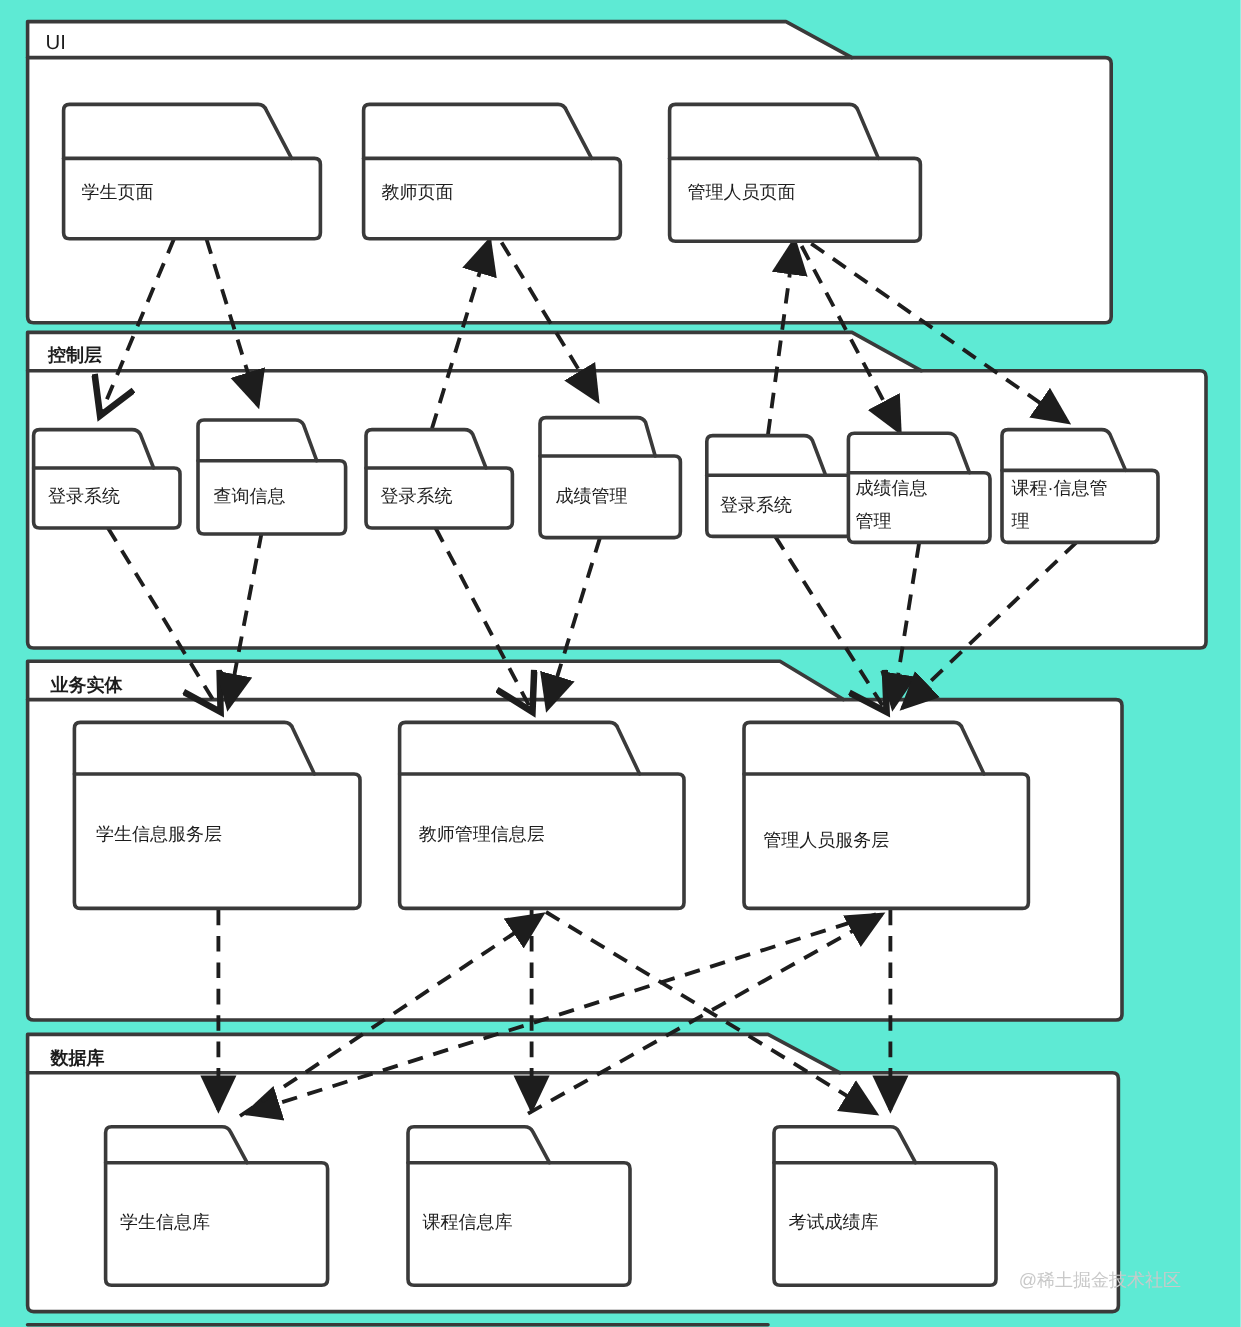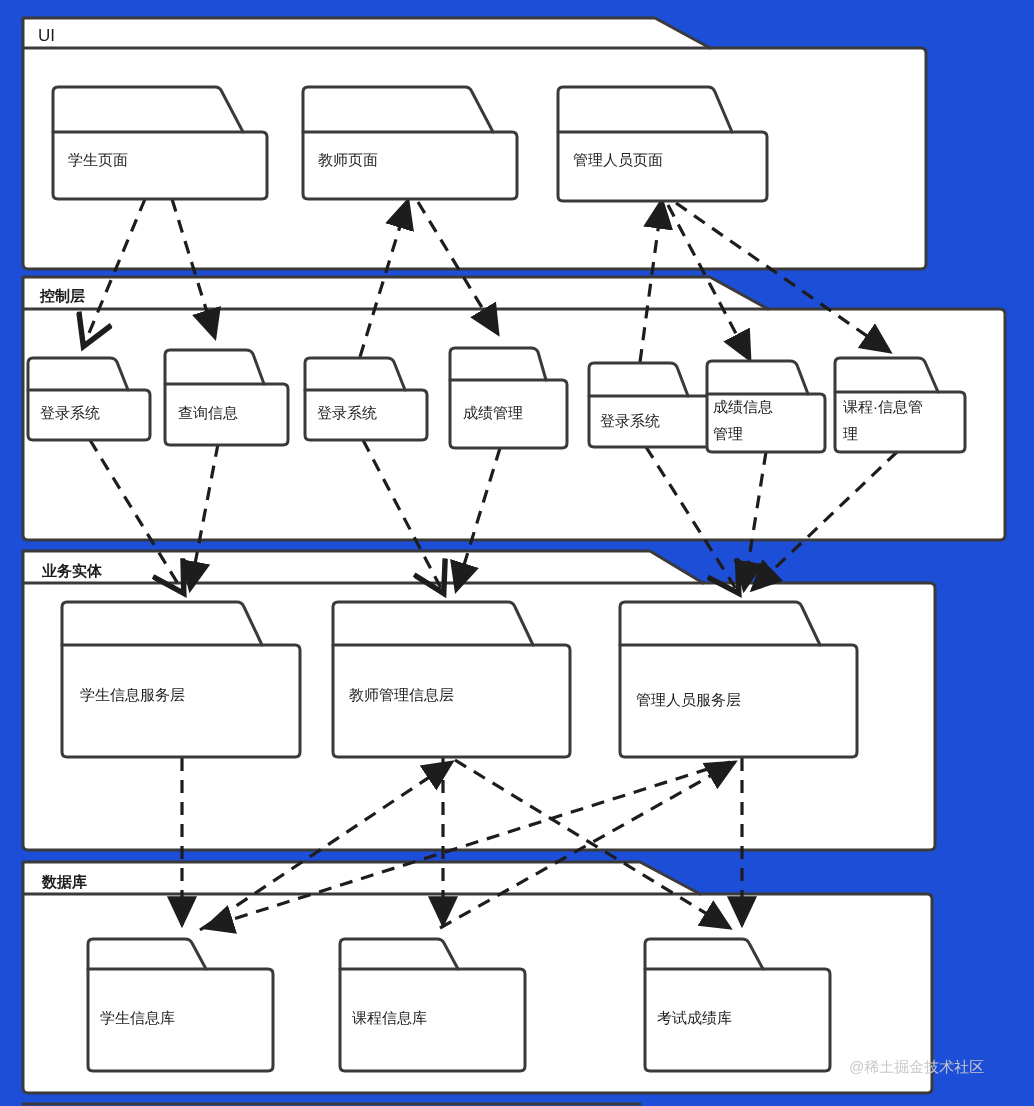--- a/index.html
+++ b/index.html
@@ -1,17 +1,17 @@
 <!DOCTYPE html>
 <html><head>
 <meta charset="utf-8">
 <style>
   html,body{margin:0;padding:0;background:#ffffff;}
   body{width:1034px;height:1106px;font-family:"Liberation Sans","DejaVu Sans",sans-serif;}
-  #stage{position:relative;width:1034px;height:1106px;overflow:hidden;background:#1d4ed8;}
+  #stage{position:relative;width:1034px;height:1106px;overflow:hidden;background:#5eead4;}
   svg{display:block;}
   .pkg-line{fill:none;stroke:#3a3a3a;stroke-width:3;stroke-linejoin:round;stroke-linecap:round;}
   .pkg-fill{fill:#ffffff;stroke:#3a3a3a;stroke-width:3;stroke-linejoin:round;}
   .layer-label{font-family:"Liberation Sans","DejaVu Sans",sans-serif;font-size:15px;font-weight:bold;fill:#1d1d1d;}
   .layer-label-en{font-family:"Liberation Sans","DejaVu Sans",sans-serif;font-size:17px;font-weight:normal;fill:#1d1d1d;}
   .node-label{font-family:"Liberation Sans","DejaVu Sans",sans-serif;font-size:15px;fill:#1d1d1d;}
   .dep{fill:none;stroke:#1d1d1d;stroke-width:3.2;stroke-dasharray:13 9;stroke-linecap:butt;}
   .watermark{font-family:"Liberation Sans","DejaVu Sans",sans-serif;font-size:15px;fill:#c9c9c9;}
 </style>
 </head>

